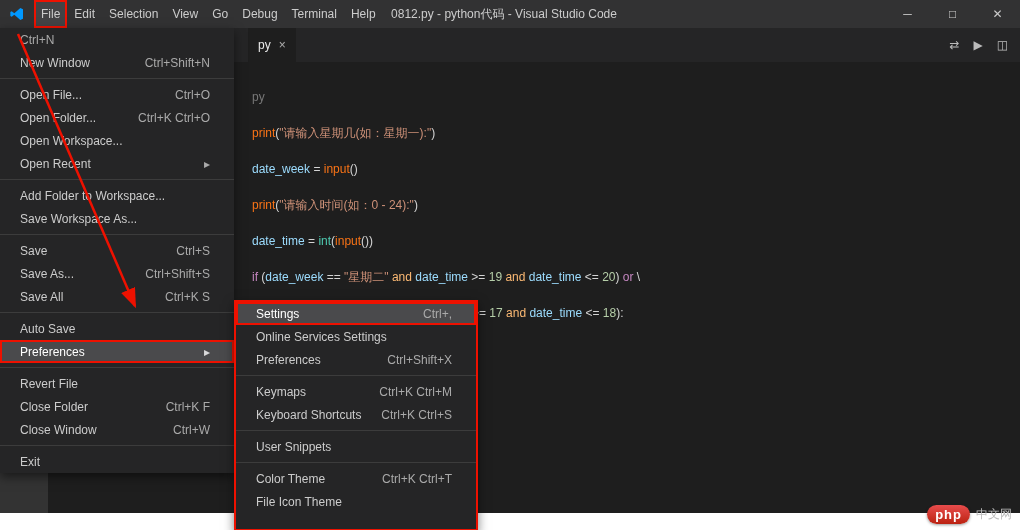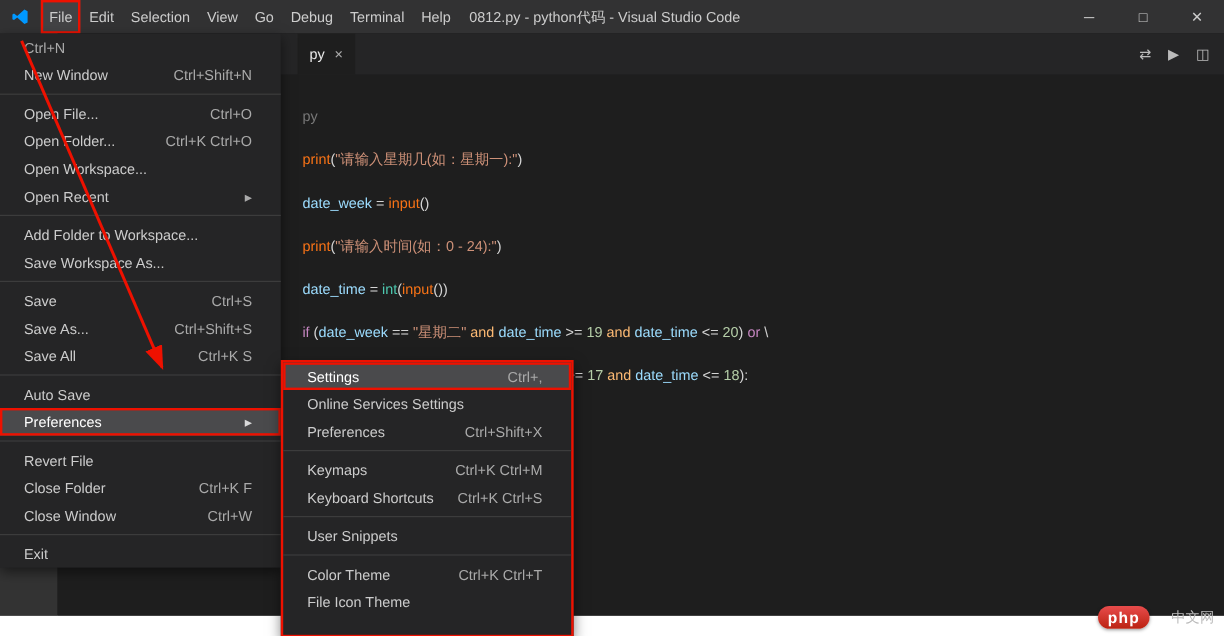--- a/index.html
+++ b/index.html
@@ -41,21 +41,21 @@
   .prefs-menu { top: 272px; left: 234px; width: 244px; border: 2px solid #e10; padding-bottom: 16px; }
   .menu-panel .row { display: flex; align-items: center; height: 23px; padding: 0 24px 0 20px; color: #ccc; }
   .menu-panel .row .label { flex: 1; }
   .menu-panel .row .sc { color: #aaa; }
   .menu-panel .sep { height: 1px; background: #3c3c3c; margin: 4px 0; }
   .menu-panel .row.hi { background: #4a4a4c; color: #fff; position: relative; }
   .menu-panel .row.hi-red { outline: 2px solid #e10; outline-offset: -2px; }
   .menu-panel .row .arrow { margin-left: auto; opacity: .8; }
   
   svg.arrow-annot { position: absolute; top: 0; left: 0; pointer-events: none; z-index: 20; }
-  .watermark { position: absolute; right: 8px; bottom: 6px; display: flex; align-items: center; gap: 18px; font-size: 11px; color: #bbb; z-index: 5; }
+  .watermark { position: absolute; right: 8px; bottom: 6px; display: flex; align-items: center; gap: 6px; font-size: 11px; color: #bbb; z-index: 5; }
   .watermark .pill { background: linear-gradient(#e84c4c,#b21); color: #fff; font-weight: 700; letter-spacing: 1px; font-size: 13px; padding: 2px 8px; border-radius: 10px; box-shadow: 0 1px 3px rgba(0,0,0,.4); }
 </style>
 </head>
 <body>
 
 <div class="window">
   <div class="titlebar">
     <div class="logo">
       <svg viewBox="0 0 24 24">
           <path fill="#0098ff" d="M17 3l4 2v14l-4 2-9-8-4 3-2-1V9l2-1 4 3 9-8z"></path>

